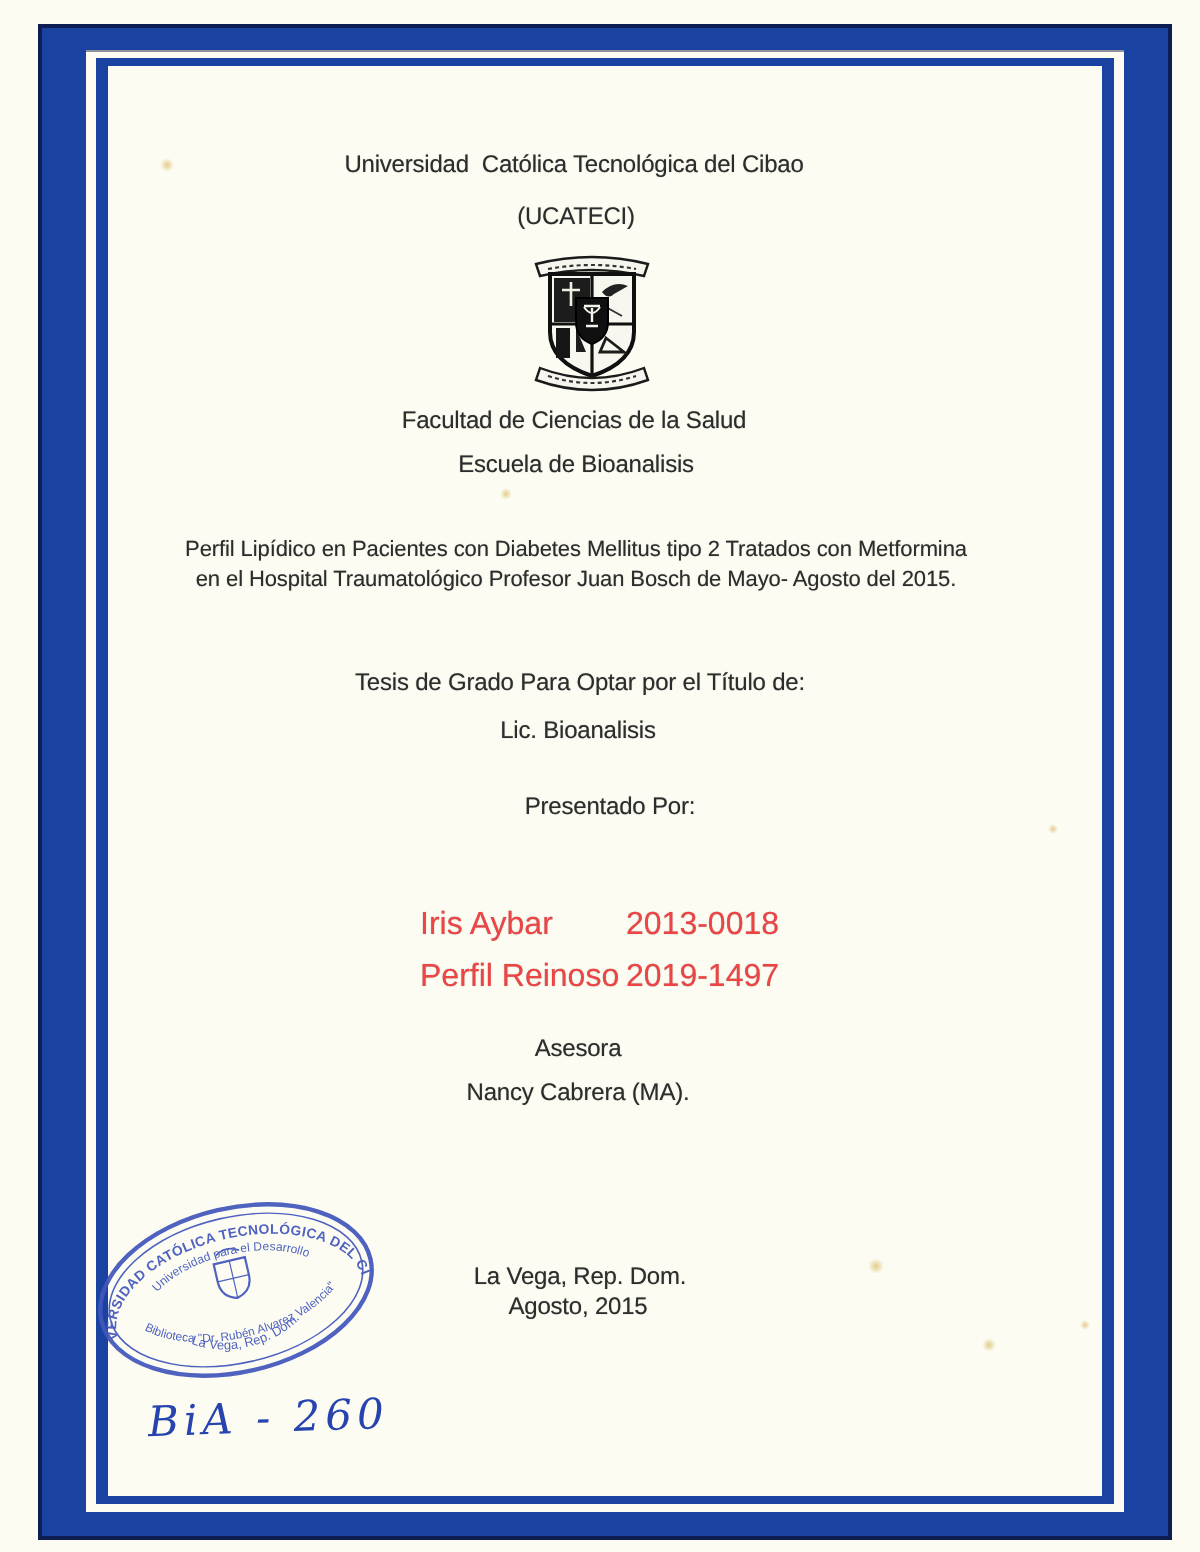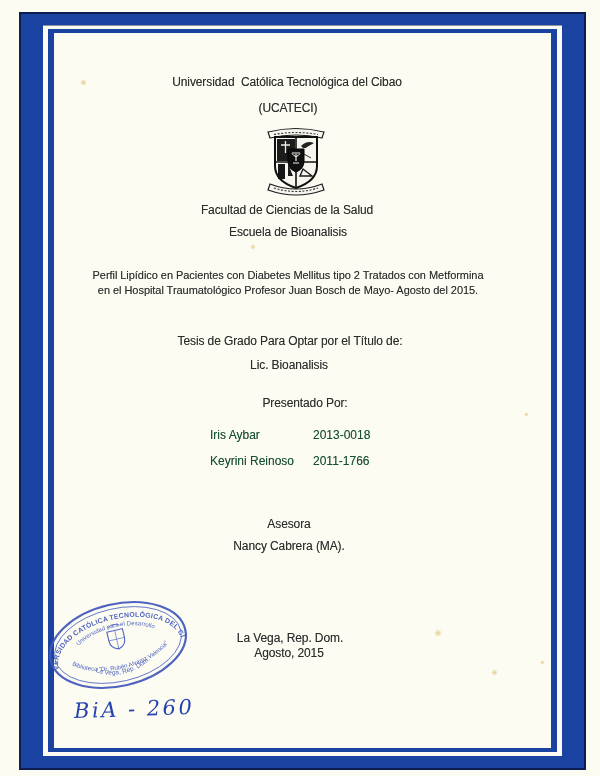--- a/index.html
+++ b/index.html
@@ -30,22 +30,22 @@
     color:#2c2c2c; text-shadow:0 0 .5px rgba(40,40,40,.45);
   }
   .pre { white-space:pre; }
   .thesis-title {
     position:absolute; top:268px; left:-12px; width:100%;
     text-align:center; font-size:11px; line-height:14.5px;
     letter-spacing:-0.05px; color:#2c2c2c;
     text-shadow:0 0 .5px rgba(40,40,40,.45);
   }
   .authors {
-    position:absolute; left:210px; top:428px;
-    font-size:12px; color:#14532d; text-shadow:0 0 .5px rgba(40,40,40,.45);
+    position:absolute; left:210px; top:454px;
+    font-size:16px; color:#ef4444; text-shadow:0 0 .5px rgba(40,40,40,.45);
   }
   .author-row { display:flex; height:26px; }
   .author-name { width:103px; }
   
   .seal { position:absolute; left:262px; top:124px; }
   
   .stamp {
     position:absolute; left:46px; top:602px;
     transform:rotate(-13deg); transform-origin:50% 50%;
     opacity:.92;
@@ -120,22 +120,22 @@
   <div class="line" style="top:359px;left:-11px;">Lic. Bioanalisis</div>
 
   <div class="line" style="top:397px;left:5px;">Presentado Por:</div>
 
   <div class="authors">
     <div class="author-row">
       <span class="author-name">Iris Aybar</span>
       <span class="author-id">2013-0018</span>
     </div>
     <div class="author-row">
-      <span class="author-name">Keyrini Reinoso</span>
-      <span class="author-id">2011-1766</span>
+      <span class="author-name">Perfil Reinoso</span>
+      <span class="author-id">2019-1497</span>
     </div>
   </div>
 
   <div class="line" style="top:518px;left:-11px;">Asesora</div>
   <div class="line" style="top:540px;left:-11px;">Nancy Cabrera (MA).</div>
 
   <div class="line" style="top:632px;left:-10px;">La Vega, Rep. Dom.</div>
   <div class="line" style="top:647px;left:-11px;">Agosto, 2015</div>
 
   <svg class="stamp" width="144" height="86" viewBox="0 0 144 86">

